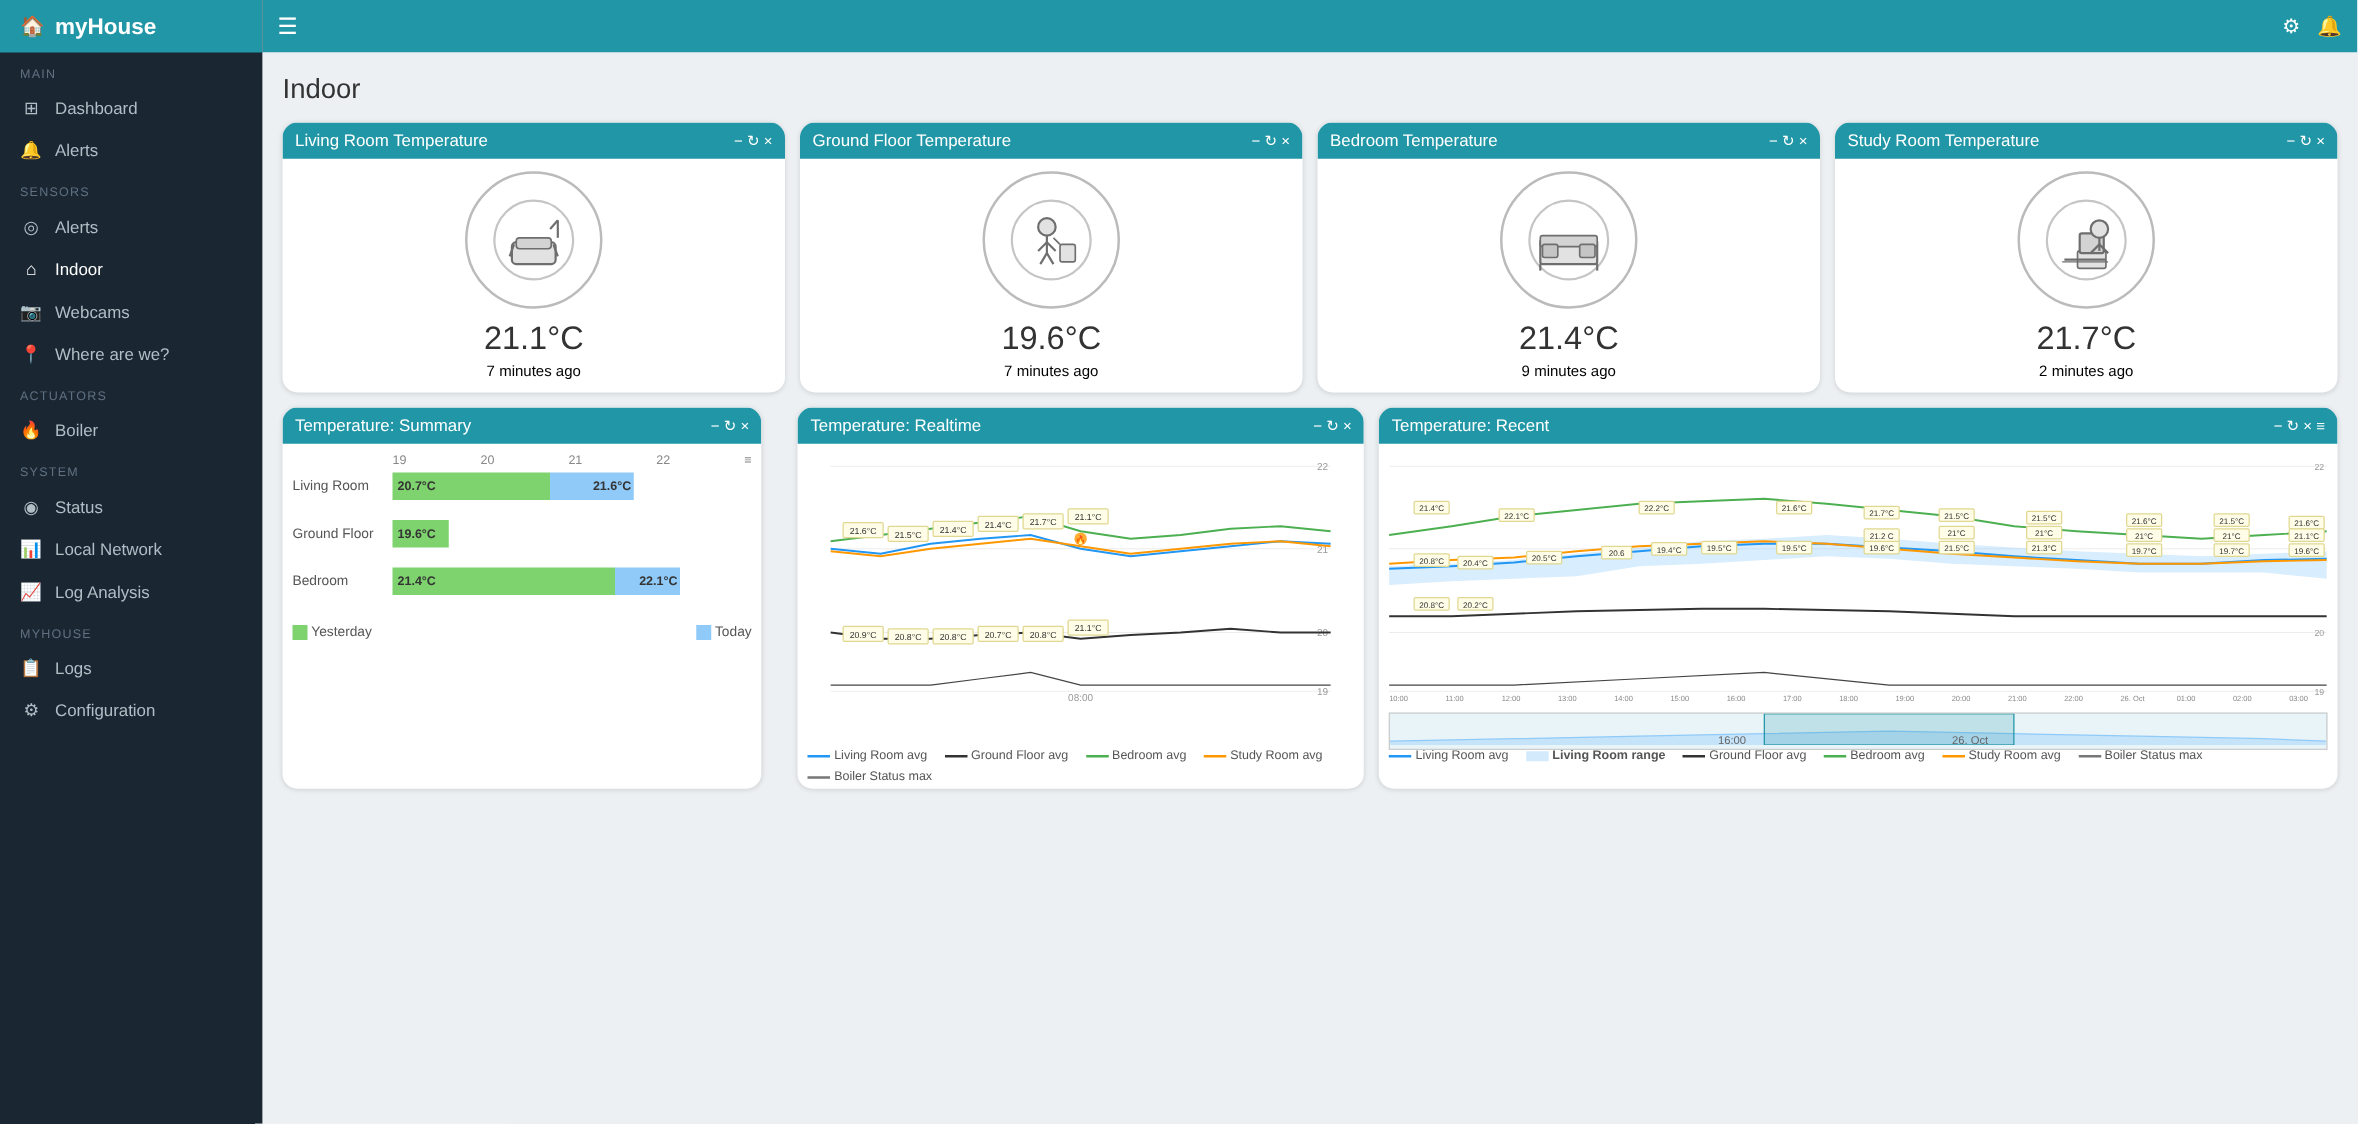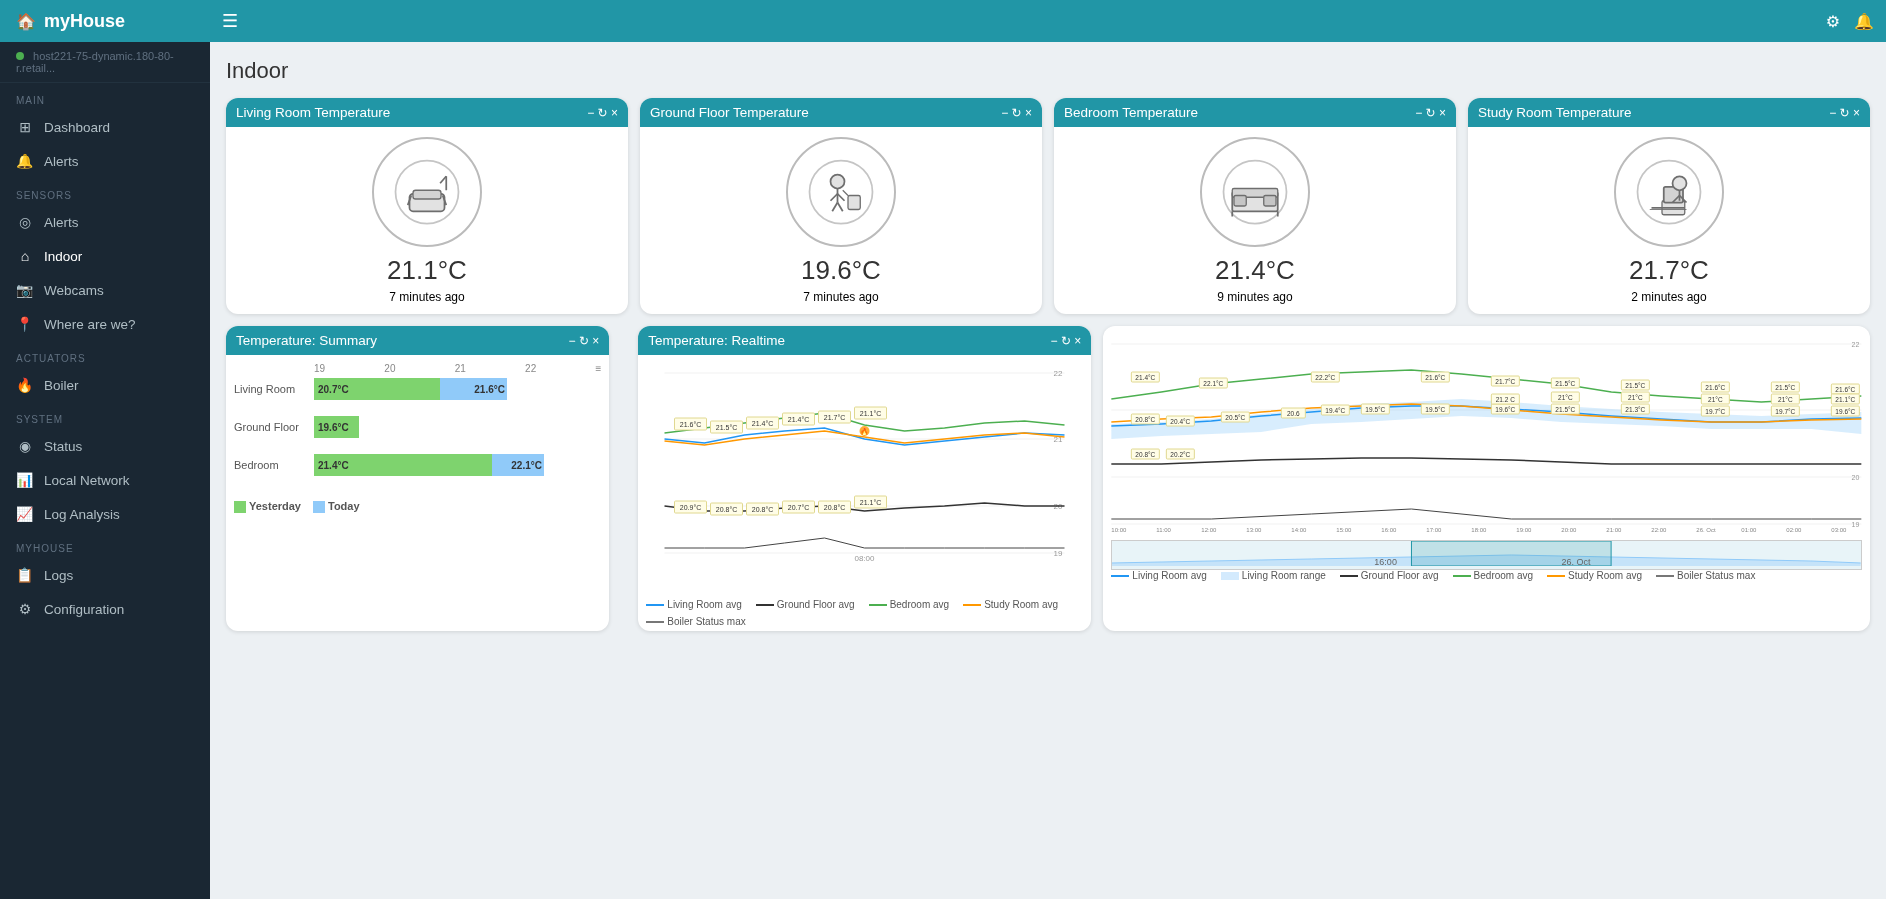--- a/index.html
+++ b/index.html
@@ -140,37 +140,33 @@
     }
     .sensor-time {
       font-size: 12px;
       color: #000000;
       margin-top: 4px;
     }
     .bar-row { display: flex; align-items: center; margin-bottom: 16px; font-size: 11px; color: #555; }
     .bar-label { width: 80px; text-align: left; padding-right: 0; flex-shrink: 0; }
     .bar-area { flex: 1; position: relative; height: 22px; }
     .summary-axis { display: flex; justify-content: space-between; font-size: 10px; color: #888; padding: 0 0 4px 80px; }
-    .summary-legend { display: flex; gap: 12px; font-size: 11px; color: #555; padding: 8px 0 0; justify-content: flex-start; font-weight: bold; }
+    .summary-legend { display: flex; gap: 12px; font-size: 11px; color: #555; padding: 8px 0 0; justify-content: space-between; }
     .legend-box { width: 12px; height: 12px; display: inline-block; margin-right: 3px; vertical-align: middle; }
     .chart-legend { display: flex; flex-wrap: wrap; gap: 6px 14px; font-size: 10px; color: #555; padding: 6px 0 0; }
 
     .widget-body.chart-body { padding: 8px 8px 4px; align-items: flex-start; }
   </style>
 </head>
 <body>
 
 <div id="sidebar">
   <div class="brand">
     <span class="home-icon">🏠</span>
     <span>myHouse</span>
-  </div>
-  <div class="host-label">
-    <span class="status-dot"></span>
-    <span>host221-75-dynamic.180-80-r.retail...</span>
   </div>
   <div id="sidebar-sections">
       <div class="sidebar-section-label">MAIN</div>
       <div class="sidebar-item">
         <span class="si-icon">⊞</span>
         <span>Dashboard</span>
       </div>
       <div class="sidebar-item">
         <span class="si-icon">🔔</span>
         <span>Alerts</span>
@@ -456,20 +452,24 @@
                 <span style="display: flex; align-items: center;">
                   <span style="display:inline-block;width:18px;height:2px;background:#777;margin-right:3px;"></span>
                   <span>Boiler Status max</span>
                 </span>
               </div>
           </div>
         </div>
       </div>
 
       <div class="widget" style="flex:2.2;">
+        <div class="widget-header">
+          <span class="wh-title">Temperature: Recent</span>
+          <span class="wh-controls">− ↻ × ≡</span>
+        </div>
         <div class="widget-body chart-body">
           <div style="width:100%">
             <div style="position:relative;width:100%;height:230px;">
               <svg viewBox="0 0 750 200" style="width:100%;height:200px;">
 
                 <line x1="0" y1="10" x2="750" y2="10" stroke="#e0e0e0" stroke-width="0.5"></line>
                 <line x1="0" y1="76" x2="750" y2="76" stroke="#e0e0e0" stroke-width="0.5"></line>
                 <line x1="0" y1="143" x2="750" y2="143" stroke="#e0e0e0" stroke-width="0.5"></line>
                 <line x1="0" y1="190" x2="750" y2="190" stroke="#e0e0e0" stroke-width="0.5"></line>
 
@@ -583,21 +583,21 @@
                 </svg>
                 <div style="position:absolute;bottom:2px;left:35%;font-size:9px;color:#666;">16:00</div>
                 <div style="position:absolute;bottom:2px;left:60%;font-size:9px;color:#666;">26. Oct</div>
               </div>
             </div>
             <div class="chart-legend" id="recent-legend">
                 <span style="display: flex; align-items: center;">
                   <span style="display:inline-block;width:18px;height:2px;background:#2196f3;margin-right:3px;"></span>
                   <span>Living Room avg</span>
                 </span>
-                <span style="display: flex; align-items: center;">
+                <span style="display: flex; align-items: center; font-weight: bold;">
                   <span style="display:inline-block;width:18px;height:8px;background:#90caf9;opacity:0.4;margin-right:3px;"></span>
                   <span>Living Room range</span>
                 </span>
                 <span style="display: flex; align-items: center;">
                   <span style="display:inline-block;width:18px;height:2px;background:#333;margin-right:3px;"></span>
                   <span>Ground Floor avg</span>
                 </span>
                 <span style="display: flex; align-items: center;">
                   <span style="display:inline-block;width:18px;height:2px;background:#4caf50;margin-right:3px;"></span>
                   <span>Bedroom avg</span>

